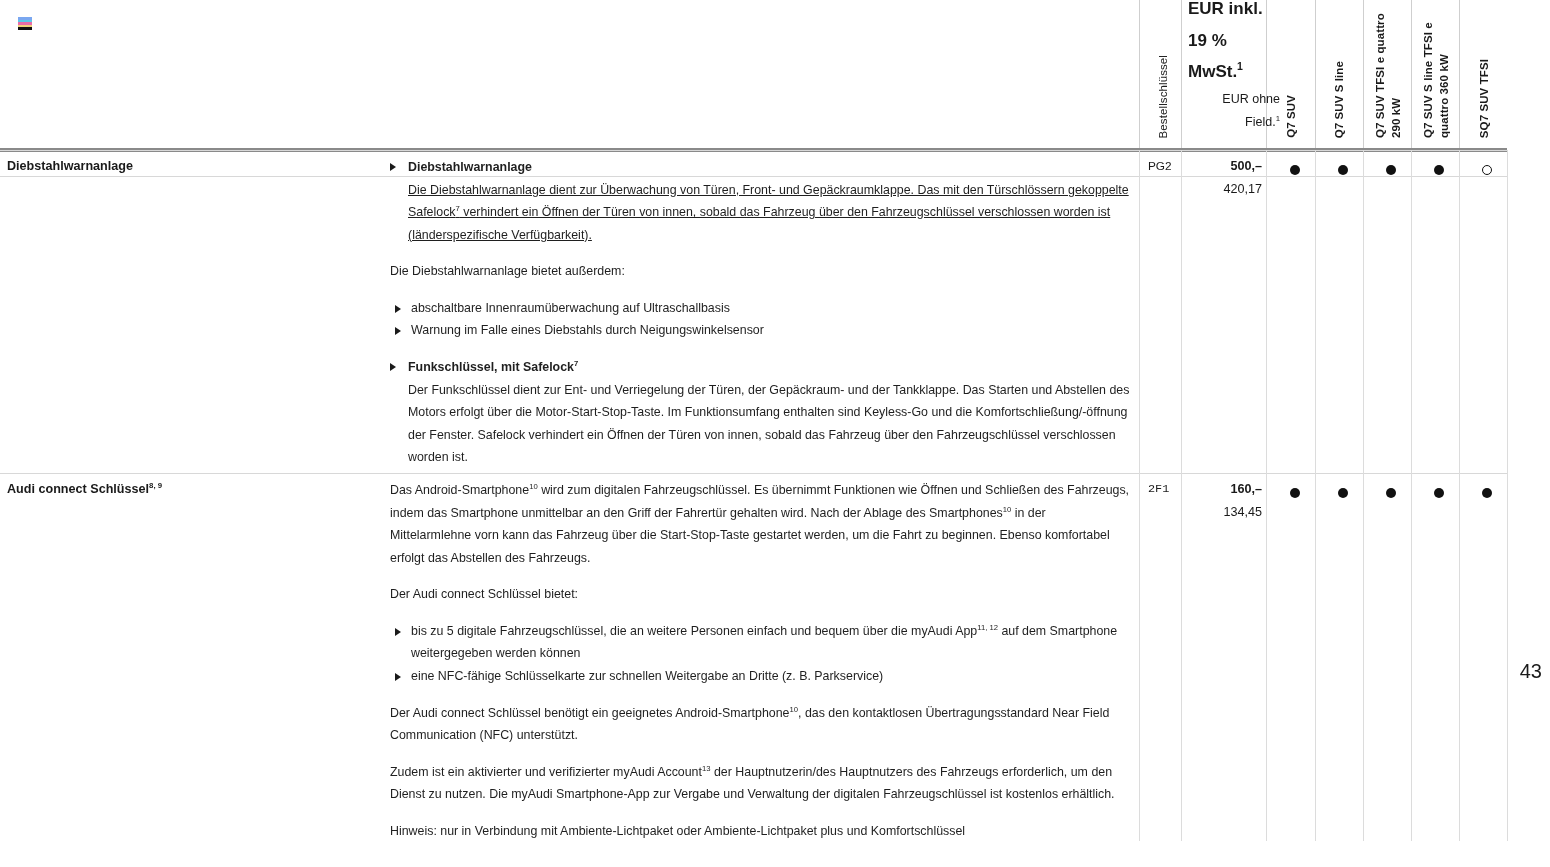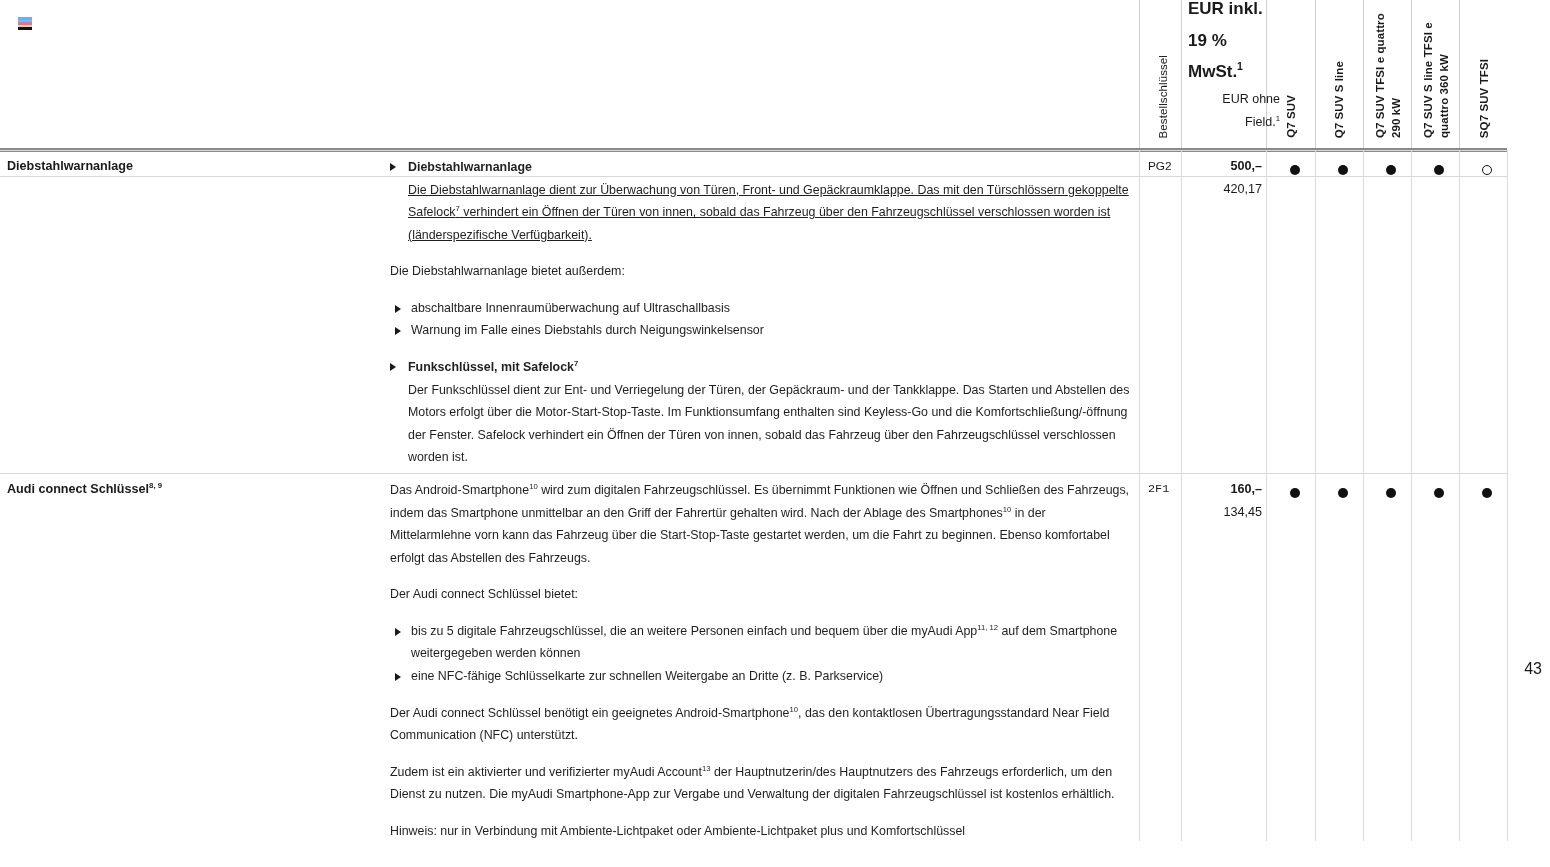--- a/index.html
+++ b/index.html
@@ -145,21 +145,21 @@
     vertical-align: middle;
   }
   .dot-full { background: #111111; }
   .dot-open { background: transparent; border: 1.4px solid #111111; }
 
   
   .bodyvrule { position: absolute; width: 1px; background: #dcdcdc; }
 
   .pagenum {
     position: absolute; right: 8px; top: 660px;
-    font-size: 16px; font-weight: 400; color: #1a1a1a;
+    font-size: 20px; font-weight: 400; color: #1a1a1a;
   }
 </style>
 </head>
 <body>
 
 <div class="page">
 
   <div class="brandmark">
     <i style="background:#7aa7f0"></i>
     <i style="background:#5bc9e8"></i>

